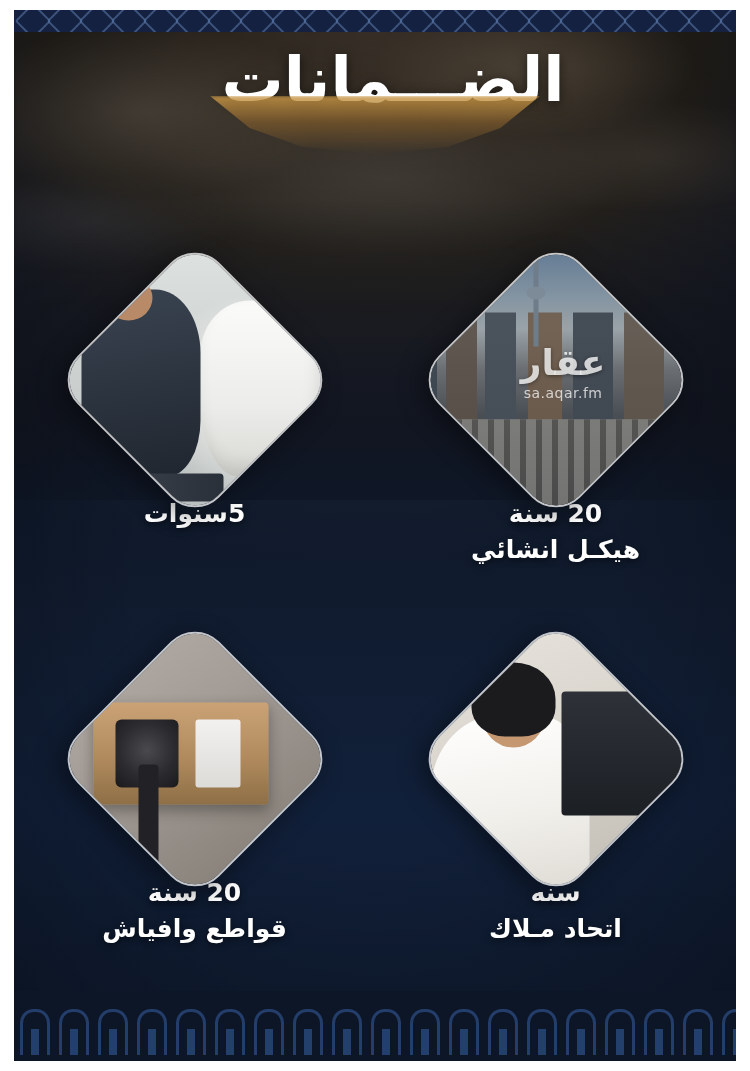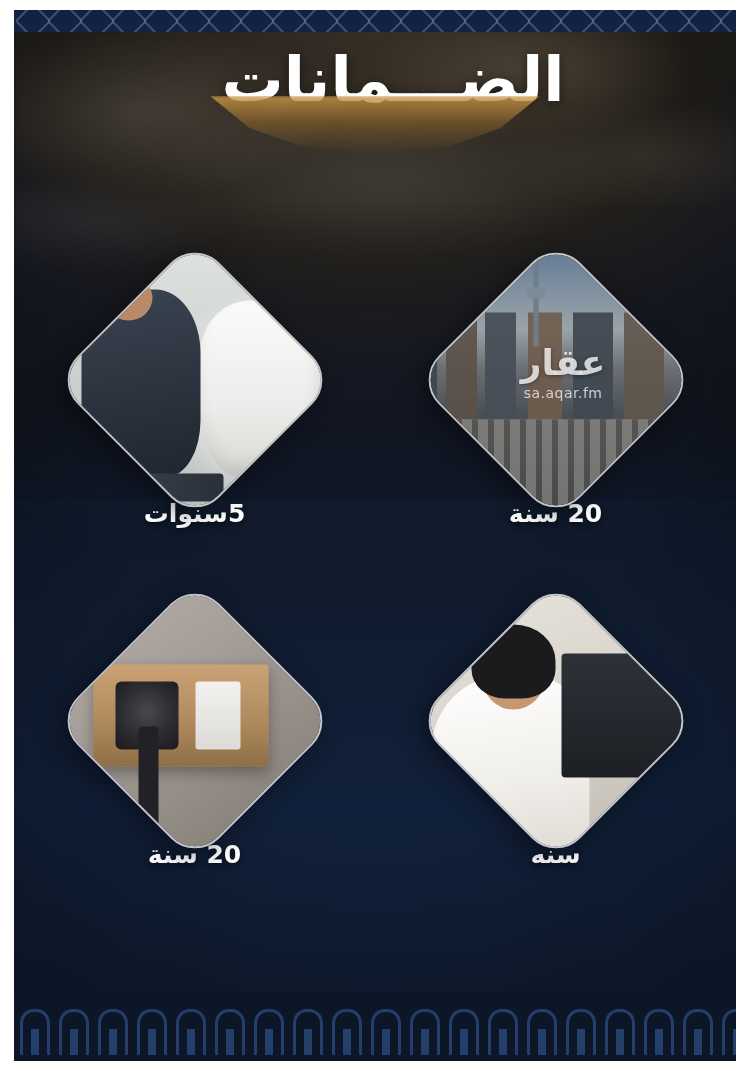--- a/index.html
+++ b/index.html
@@ -399,20 +399,21 @@
           <div class="inner img-city">
             <div class="cn-tower"></div>
           </div>
           <div class="watermark" style="transform:translate(-50%,-50%) rotate(-45deg);">
             <div class="wm-main">عقار</div>
             <div class="wm-sub">sa.aqar.fm</div>
           </div>
         </div>
         <div class="caption">
           <div class="line1">20 سنة</div>
+          <div class="line2">هيكـل انشائي</div>
         </div>
       </div>
 
       <div class="card">
         <div class="diamond">
           <div class="inner img-plumber">
             <div class="plumber-head"></div>
             <div class="plumber-tools"></div>
           </div>
         </div>
@@ -423,32 +424,34 @@
 
       <div class="card">
         <div class="diamond">
           <div class="inner img-owner">
             <div class="owner-head"></div>
             <div class="owner-ghutra"></div>
           </div>
         </div>
         <div class="caption">
           <div class="line1">سنه</div>
+          <div class="line2">اتحاد مـلاك</div>
         </div>
       </div>
 
       <div class="card">
         <div class="diamond">
           <div class="inner img-socket">
             <div class="socket-plug"></div>
             <div class="socket-switch"></div>
           </div>
         </div>
         <div class="caption">
           <div class="line1">20 سنة</div>
+          <div class="line2">قواطع وافياش</div>
         </div>
       </div>
 
     </div>
 
     <div class="bottomstrip" id="bottomstrip">
         <div class="pat" style="left: 6px;"></div>
         <div class="pat" style="left: 45px;"></div>
         <div class="pat" style="left: 84px;"></div>
         <div class="pat" style="left: 123px;"></div>

